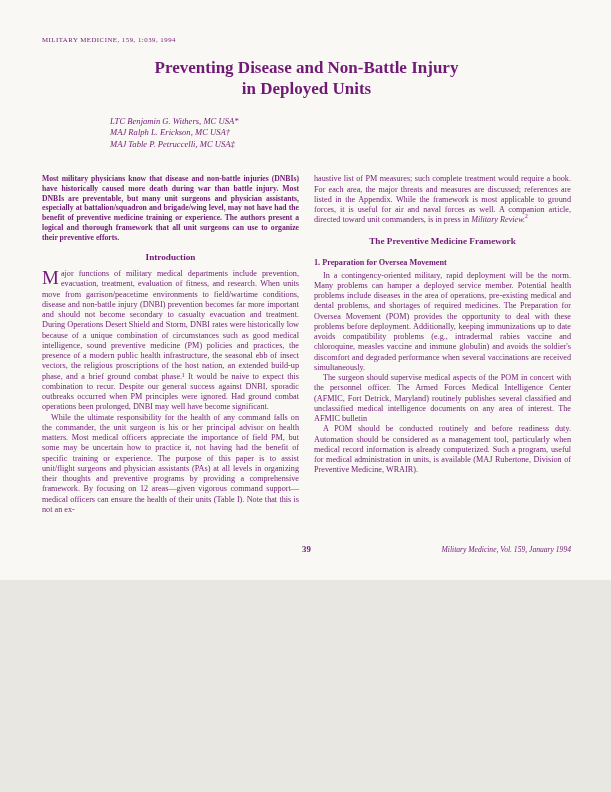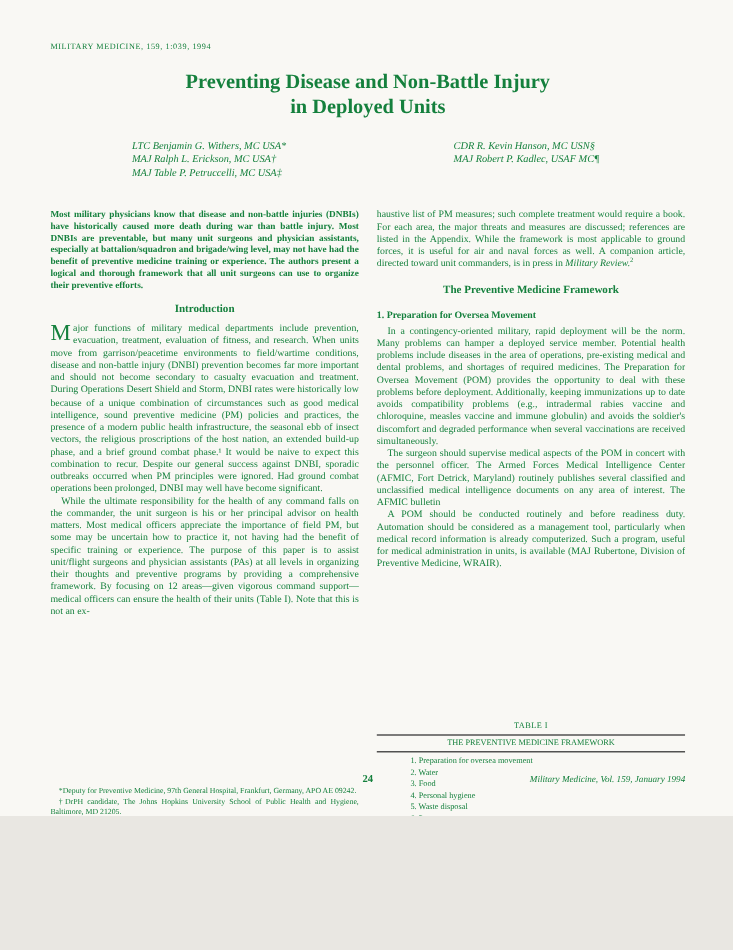--- a/index.html
+++ b/index.html
@@ -1,20 +1,20 @@
 <!DOCTYPE html>
 <html><head>
 <meta charset="utf-8">
 <style>
   * { margin:0; padding:0; box-sizing:border-box; }
   html,body { background:#e9e7e2; }
   .page {
-    width:611px; height:680px;
+    width:611px; height:580px;
     background:#f9f8f4;
-    color:#15803d;
+    color:#701a75;
     font-family:"Liberation Serif","DejaVu Serif",serif;
     position:relative;
     padding:36px 40px 28px 42px;
     overflow:hidden;
   }
   .journal-line {
     font-size:6.8px; letter-spacing:0.5px;
     margin-bottom:14px;
   }
   .title {
@@ -69,26 +69,20 @@
   <h1 class="title"><span>Preventing Disease and Non-Battle Injury</span><br><span>in Deployed Units</span></h1>
 
   <div class="authors">
     <div class="authors-col">
       <div class="author-group">
         <div>LTC Benjamin G. Withers, MC USA*</div>
         <div>MAJ Ralph L. Erickson, MC USA†</div>
         <div>MAJ Table P. Petruccelli, MC USA‡</div>
       </div>
     </div>
-    <div class="authors-col">
-      <div class="author-group">
-        <div>CDR R. Kevin Hanson, MC USN§</div>
-        <div>MAJ Robert P. Kadlec, USAF MC¶</div>
-      </div>
-    </div>
   </div>
 
   <div class="columns">
 
     <div class="col">
       <p class="abstract">Most military physicians know that disease and non-battle injuries (DNBIs) have historically caused more death during war than battle injury. Most DNBIs are preventable, but many unit surgeons and physician assistants, especially at battalion/squadron and brigade/wing level, may not have had the benefit of preventive medicine training or experience. The authors present a logical and thorough framework that all unit surgeons can use to organize their preventive efforts.</p>
 
       <h2 class="section-heading">Introduction</h2>
 
       <p class="body-par"><span class="dropcap">M</span><span>ajor functions of military medical departments include prevention, evacuation, treatment, evaluation of fitness, and research. When units move from garrison/peacetime environments to field/wartime conditions, disease and non-battle injury (DNBI) prevention becomes far more important and should not become secondary to casualty evacuation and treatment. During Operations Desert Shield and Storm, DNBI rates were historically low because of a unique combination of circumstances such as good medical intelligence, sound preventive medicine (PM) policies and practices, the presence of a modern public health infrastructure, the seasonal ebb of insect vectors, the religious proscriptions of the host nation, an extended build-up phase, and a brief ground combat phase.¹ It would be naive to expect this combination to recur. Despite our general success against DNBI, sporadic outbreaks occurred when PM principles were ignored. Had ground combat operations been prolonged, DNBI may well have become significant.</span></p>
@@ -133,17 +127,17 @@
           <div class="table-item">10. Combat stress</div>
           <div class="table-item">11. Non-battle injury</div>
           <div class="table-item">12. Surveillance</div>
         </div>
       </div>
     </div>
 
   </div>
 
   <div class="footer">
-    <span class="page-number">24</span>
+    <span class="page-number">39</span>
     <span class="footer-journal">Military Medicine, Vol. 159, January 1994</span>
   </div>
 
 </div>
 
 </body></html>

